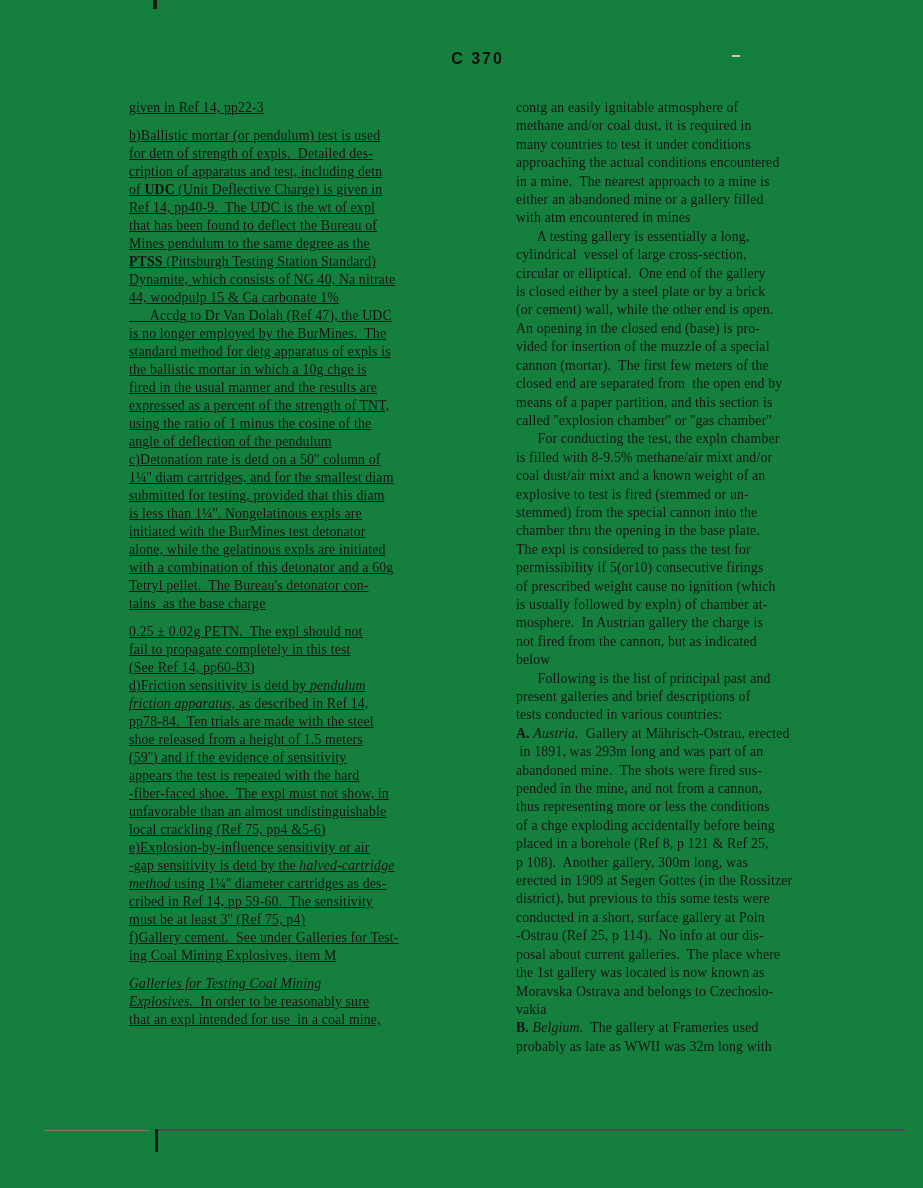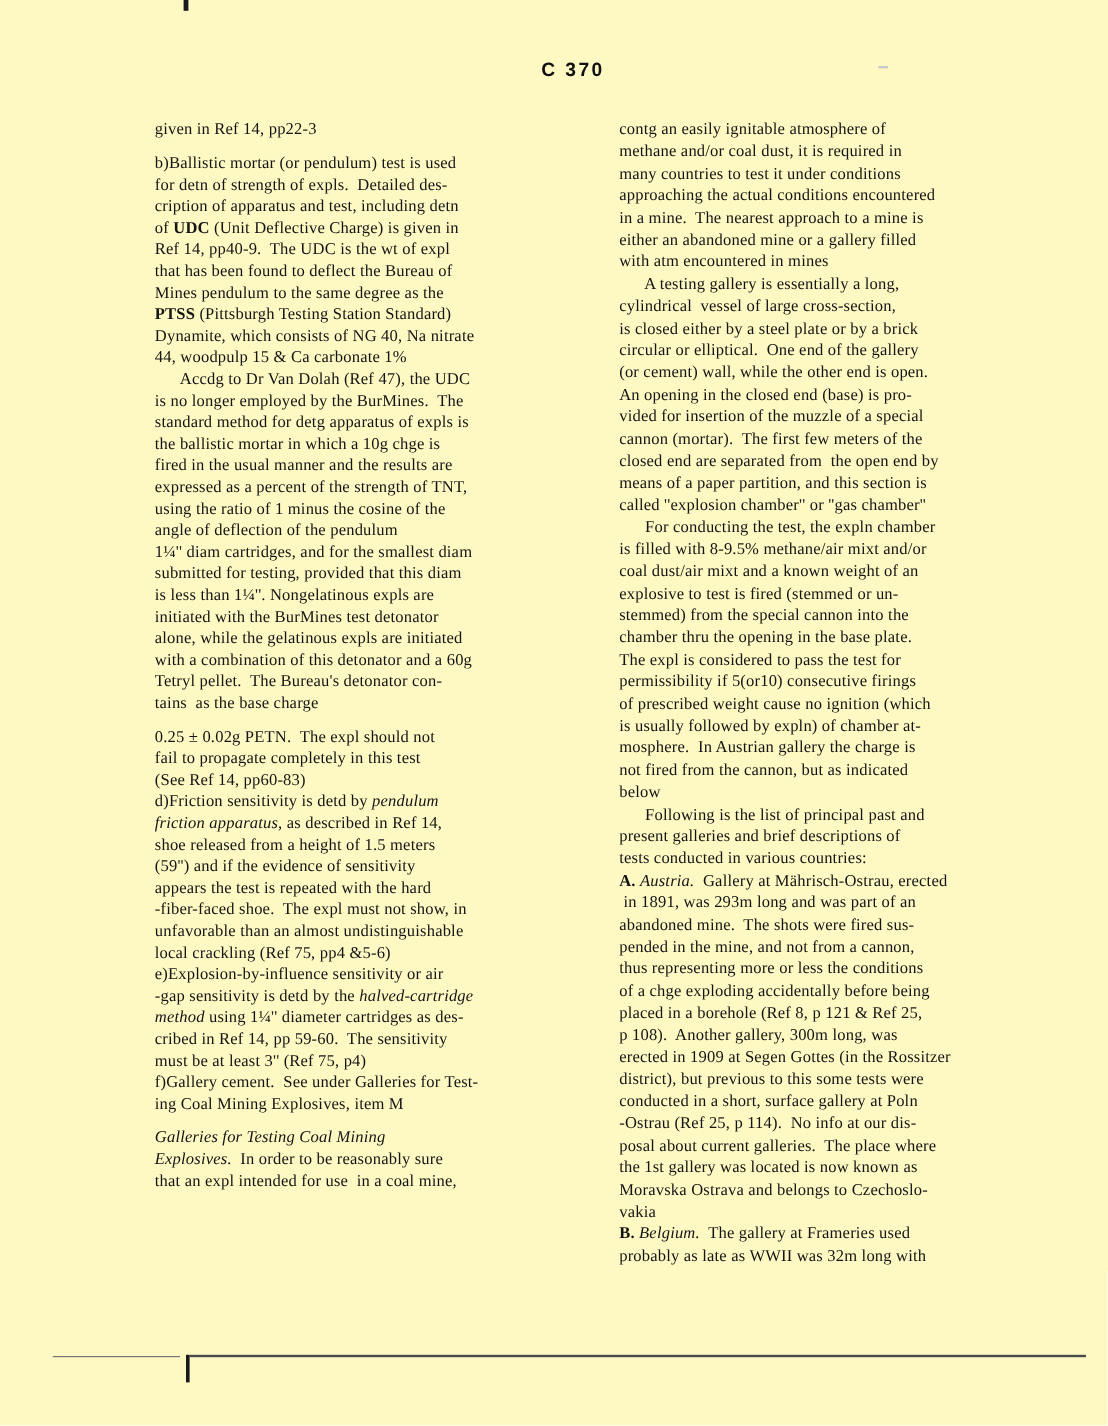--- a/index.html
+++ b/index.html
@@ -1,26 +1,26 @@
 <!DOCTYPE html>
 <html><head>
 <meta charset="utf-8">
 <style>
   html,body { margin:0; padding:0; background:#ffffff; }
   .page {
-    position:relative; width:923px; height:1188px; background:#fef9c3;
+    position:relative; width:923px; height:1188px; background:#15803d;
     font-family:"Liberation Serif", serif; color:#141414; overflow:hidden;
   }
   .header {
     position:absolute; top:50px; left:16px; width:100%; text-align:center;
     font-family:"Liberation Sans", sans-serif;
     font-weight:bold; font-size:16px; letter-spacing:2px; color:#0f0f0f;
   }
   .col { position:absolute; top:99px; font-size:13.8px; line-height:18px; letter-spacing:0.15px; }
-  .col-left  { left:129px; width:350px; }
+  .col-left  { left:129px; width:350px;text-decoration:underline; }
   .col-right { left:481px; width:386px; line-height:18.4px;margin-left:35px; }
   .para.gap { margin-top:10px; }
   .line { white-space:pre; }
   .b { font-weight:bold;text-align:center; }
   .i { font-style:italic; }
   .reg-mark { position:absolute; background:#1a1a1a; }
   .reg-top    { left:153px; top:0px;    width:4px; height:9px;  }
   .reg-bottom { left:155px; top:1129px; width:3px; height:23px; }
   .rule { position:absolute; background:#555; }
   .rule-left  { left:44px;  top:1130px; width:106px; height:1px; background:#777; }
@@ -50,35 +50,37 @@
         <div class="line"><span>Dynamite, which consists of NG 40, Na nitrate</span></div>
         <div class="line"><span>44, woodpulp 15 &amp; Ca carbonate 1%</span></div>
         <div class="line"><span>      Accdg to Dr Van Dolah (Ref 47), the UDC</span></div>
         <div class="line"><span>is no longer employed by the BurMines.  The</span></div>
         <div class="line"><span>standard method for detg apparatus of expls is</span></div>
         <div class="line"><span>the ballistic mortar in which a 10g chge is</span></div>
         <div class="line"><span>fired in the usual manner and the results are</span></div>
         <div class="line"><span>expressed as a percent of the strength of TNT,</span></div>
         <div class="line"><span>using the ratio of 1 minus the cosine of the</span></div>
         <div class="line"><span>angle of deflection of the pendulum</span></div>
+        <div class="line"><span>c)Detonation rate is detd on a 50'' column of</span></div>
         <div class="line"><span>1¼'' diam cartridges, and for the smallest diam</span></div>
         <div class="line"><span>submitted for testing, provided that this diam</span></div>
         <div class="line"><span>is less than 1¼''. Nongelatinous expls are</span></div>
         <div class="line"><span>initiated with the BurMines test detonator</span></div>
         <div class="line"><span>alone, while the gelatinous expls are initiated</span></div>
         <div class="line"><span>with a combination of this detonator and a 60g</span></div>
         <div class="line"><span>Tetryl pellet.  The Bureau's detonator con-</span></div>
         <div class="line"><span>tains  as the base charge</span></div>
       </div>
       <div class="para gap">
         <div class="line"><span>0.25 ± 0.02g PETN.  The expl should not</span></div>
         <div class="line"><span>fail to propagate completely in this test</span></div>
         <div class="line"><span>(See Ref 14, pp60-83)</span></div>
         <div class="line"><span>d)Friction sensitivity is detd by </span><span class="i">pendulum</span></div>
         <div class="line"><span class="i">friction apparatus,</span><span> as described in Ref 14,</span></div>
+        <div class="line"><span>pp78-84.  Ten trials are made with the steel</span></div>
         <div class="line"><span>shoe released from a height of 1.5 meters</span></div>
         <div class="line"><span>(59'') and if the evidence of sensitivity</span></div>
         <div class="line"><span>appears the test is repeated with the hard</span></div>
         <div class="line"><span>-fiber-faced shoe.  The expl must not show, in</span></div>
         <div class="line"><span>unfavorable than an almost undistinguishable</span></div>
         <div class="line"><span>local crackling (Ref 75, pp4 &amp;5-6)</span></div>
         <div class="line"><span>e)Explosion-by-influence sensitivity or air</span></div>
         <div class="line"><span>-gap sensitivity is detd by the </span><span class="i">halved-cartridge</span></div>
         <div class="line"><span class="i">method</span><span> using 1¼'' diameter cartridges as des-</span></div>
         <div class="line"><span>cribed in Ref 14, pp 59-60.  The sensitivity</span></div>
@@ -96,22 +98,22 @@
       <div class="para">
         <div class="line"><span>contg an easily ignitable atmosphere of</span></div>
         <div class="line"><span>methane and/or coal dust, it is required in</span></div>
         <div class="line"><span>many countries to test it under conditions</span></div>
         <div class="line"><span>approaching the actual conditions encountered</span></div>
         <div class="line"><span>in a mine.  The nearest approach to a mine is</span></div>
         <div class="line"><span>either an abandoned mine or a gallery filled</span></div>
         <div class="line"><span>with atm encountered in mines</span></div>
         <div class="line"><span>      A testing gallery is essentially a long,</span></div>
         <div class="line"><span>cylindrical  vessel of large cross-section,</span></div>
+        <div class="line"><span>circular or elliptical.  One end of the gallery</span></div>
         <div class="line"><span>is closed either by a steel plate or by a brick</span></div>
-        <div class="line"><span>circular or elliptical.  One end of the gallery</span></div>
         <div class="line"><span>(or cement) wall, while the other end is open.</span></div>
         <div class="line"><span>An opening in the closed end (base) is pro-</span></div>
         <div class="line"><span>vided for insertion of the muzzle of a special</span></div>
         <div class="line"><span>cannon (mortar).  The first few meters of the</span></div>
         <div class="line"><span>closed end are separated from  the open end by</span></div>
         <div class="line"><span>means of a paper partition, and this section is</span></div>
         <div class="line"><span>called ''explosion chamber'' or ''gas chamber''</span></div>
         <div class="line"><span>      For conducting the test, the expln chamber</span></div>
         <div class="line"><span>is filled with 8-9.5% methane/air mixt and/or</span></div>
         <div class="line"><span>coal dust/air mixt and a known weight of an</span></div>

